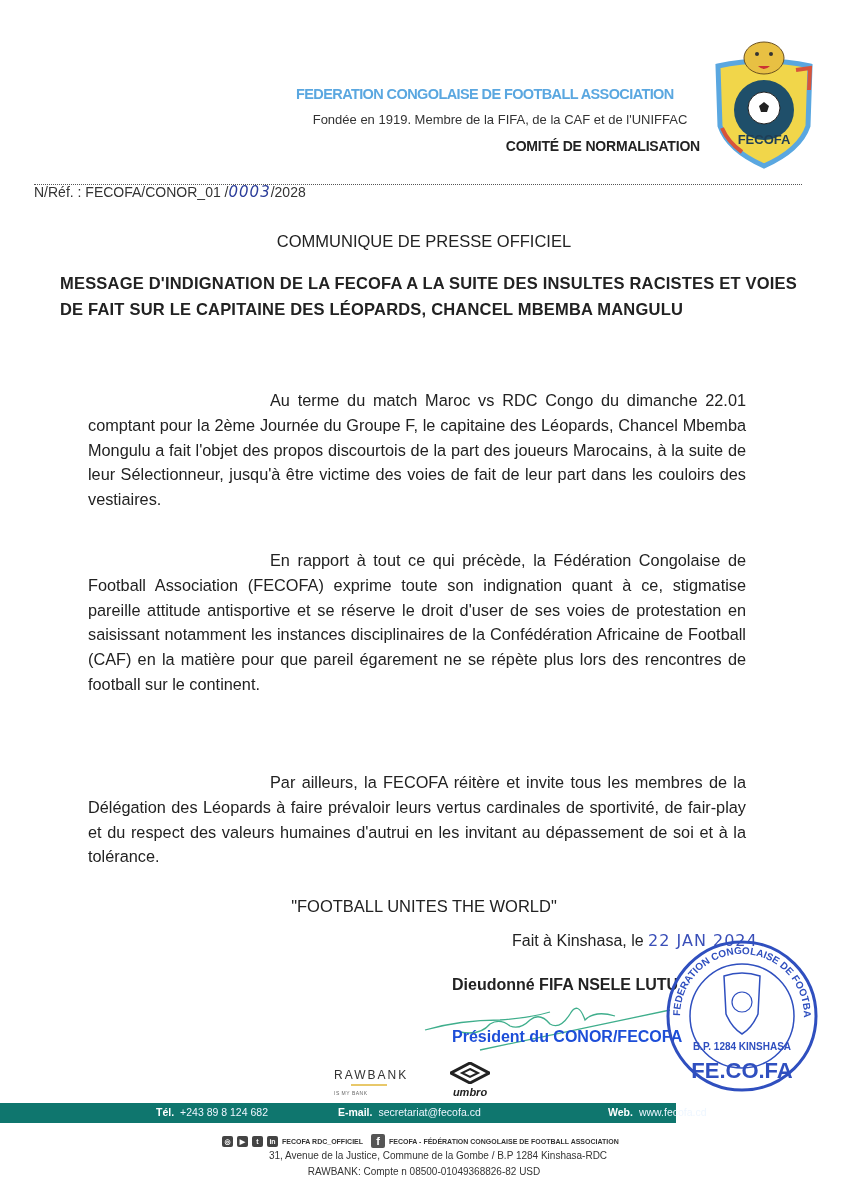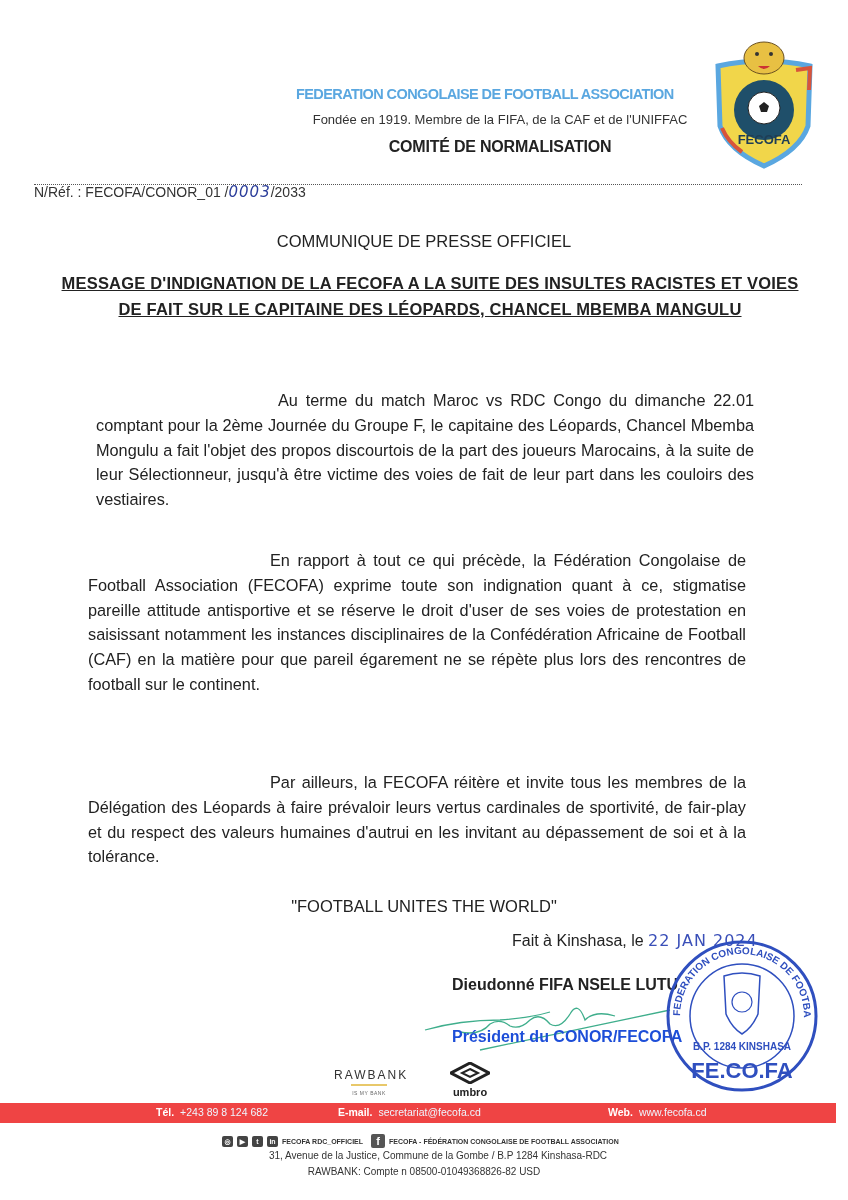--- a/index.html
+++ b/index.html
@@ -2,47 +2,47 @@
 <html><head>
 <meta charset="utf-8">
 <style>
   html, body { margin:0; padding:0; }
   body { width:848px; height:1200px; background:#ffffff; position:relative; overflow:hidden;
          font-family:"Liberation Sans", sans-serif; color:#1a1a1a; }
   .abs { position:absolute; }
   .org-name { left:296px; top:86px; width:416px; text-align:left; font-weight:bold; font-size:14.5px;
               color:#5aa7e0; letter-spacing:-0.6px; white-space:nowrap; }
   .org-sub { left:300px; top:112px; width:400px; text-align:center; font-size:13px; color:#333; }
-  .org-committee { left:300px; top:138px; width:400px; text-align:center; font-size:16px; font-weight:bold; color:#222; letter-spacing:-0.2px; }
+  .org-committee { left:300px; top:138px; width:400px; text-align:right; font-size:14px; font-weight:bold; color:#222; letter-spacing:-0.2px; }
   .logo { left:708px; top:38px; width:112px; height:132px; }
   .ref { left:34px; top:183px; font-size:14px; color:#333; white-space:nowrap; }
   .ref .num { font-family:"DejaVu Sans", sans-serif; color:#2b3d9a; font-size:15px; font-style:italic; letter-spacing:1px; }
   .dotline { left:34px; top:184px; width:768px; border-top:1.5px dotted #555; }
   .title1 { left:0; width:848px; top:232px; text-align:center; font-size:16.5px; color:#222; font-weight:500; }
-  .title2 { left:60px; width:740px; top:270px; text-align:center; font-size:16.5px; font-weight:bold; line-height:26px; color:#222;
-            font-family:"Liberation Sans", sans-serif; letter-spacing:0.2px;text-decoration:underline; }
+  .title2 { left:60px; width:740px; top:270px; text-align:left; font-size:16.5px; font-weight:bold; line-height:26px; color:#222;
+            font-family:"Liberation Sans", sans-serif; letter-spacing:0.2px; }
   .para { left:88px; width:658px; font-size:16.3px; line-height:24.8px; text-align:justify; color:#222; }
   .para .indent { display:inline-block; width:182px; }
-  .p1 { top:388px;margin-left:8px; }
+  .p1 { top:388px; }
   .p2 { top:548px; }
   .p3 { top:770px; }
   .slogan { left:0; width:848px; top:897px; text-align:center; font-size:16.5px; color:#222; }
   .sig-place { left:476px; top:931px; font-size:16px; color:#222;margin-left:36px; }
   .stamp-date { font-family:"DejaVu Sans", sans-serif; color:#3a4fb8; font-size:16px; letter-spacing:1px; }
   .sig-name { left:452px; top:976px; font-size:16px; font-weight:bold; color:#222; }
   .sig-title { left:452px; top:1028px; font-size:16px; font-weight:bold; color:#1d4ed8; }
   .signature { left:420px; top:990px; width:260px; height:70px; }
   .seal { left:662px; top:936px; width:160px; height:160px; }
-  .sponsor-raw { left:334px; top:1068px; width:70px; text-align:center; }
+  .sponsor-raw { left:334px; top:1068px; width:70px; }
   .sponsor-raw .name { font-size:12px; letter-spacing:2px; color:#333; }
   .sponsor-raw .tag { font-size:5px; color:#666; letter-spacing:0.5px; margin-top:4px; }
   .sponsor-raw .bar { width:36px; height:2px; background:#e8c86a; margin:2px auto 0; }
   .sponsor-umbro { left:440px; top:1062px; width:60px; text-align:center; }
-  .sponsor-umbro .word { font-weight:bold; font-size:11px; color:#222; margin-top:-2px; }
-  .footer-bar { left:0; top:1103px; width:836px; height:20px; background:#ef4444; }
+  .sponsor-umbro .word { font-weight:bold; font-size:11px; color:#222; margin-top:-2px;font-style:italic; }
+  .footer-bar { left:0; top:1103px; width:676px; height:20px; background:#0f766e; }
   .footer-bar .item { position:absolute; top:3px; font-size:10.5px; color:#fff; white-space:nowrap; }
   .footer-bar .item b { font-weight:bold; margin-right:6px; }
   .footer-bar .item span { font-weight:normal; color:#eef6ff; }
   .social { left:222px; top:1134px; width:420px; white-space:nowrap; font-size:7px; font-weight:bold; color:#333; display:flex; align-items:center; gap:4px; }
   .social .ic { display:inline-block; width:11px; height:11px; background:#444; border-radius:2px; color:#fff; font-size:7px; text-align:center; line-height:11px; }
   .social .fb { width:14px; height:14px; background:#555; border-radius:2px; color:#fff; text-align:center; line-height:14px; font-size:11px; margin-left:4px; }
   .addr { left:214px; top:1150px; width:448px; text-align:center; font-size:10px; color:#333; }
   .bank { left:200px; top:1166px; width:448px; text-align:center; font-size:10px; color:#333; }
 </style>
 </head>
@@ -63,21 +63,21 @@
     <path d="M50 28 Q56 34 62 28" fill="#c33"></path>
     <circle cx="56" cy="72" r="30" fill="#1f4f6a"></circle>
     <circle cx="56" cy="70" r="16" fill="#fff" stroke="#222" stroke-width="1"></circle>
     <polygon points="56,64 61,68 59,74 53,74 51,68" fill="#222"></polygon>
     <text x="56" y="106" text-anchor="middle" font-family="Liberation Sans, sans-serif" font-weight="bold" font-size="13" fill="#1f3d55">FECOFA</text>
   </svg>
 </div>
 
 <div class="abs dotline"></div>
 <div class="abs ref">
-  <span>N/Réf. : FECOFA/CONOR_01 /</span><span class="num">0003</span><span>/2033</span>
+  <span>N/Réf. : FECOFA/CONOR_01 /</span><span class="num">0003</span><span>/2028</span>
 </div>
 
 <div class="abs title1">COMMUNIQUE DE PRESSE OFFICIEL</div>
 <div class="abs title2">MESSAGE D'INDIGNATION DE LA FECOFA A LA SUITE DES INSULTES RACISTES ET VOIES DE FAIT SUR LE CAPITAINE DES LÉOPARDS, CHANCEL MBEMBA MANGULU</div>
 
 <div class="abs para p1"><span class="indent"></span><span>Au terme du match Maroc vs RDC Congo du dimanche 22.01 comptant pour la 2ème Journée du Groupe F, le capitaine des Léopards, Chancel Mbemba Mongulu a fait l'objet des propos discourtois de la part des joueurs Marocains, à la suite de leur Sélectionneur, jusqu'à être victime des voies de fait de leur part dans les couloirs des vestiaires.</span></div>
 <div class="abs para p2"><span class="indent"></span><span>En rapport à tout ce qui précède, la Fédération Congolaise de Football Association (FECOFA) exprime toute son indignation quant à ce, stigmatise pareille attitude antisportive et se réserve le droit d'user de ses voies de protestation en saisissant notamment les instances disciplinaires de la Confédération Africaine de Football (CAF) en la matière pour que pareil égarement ne se répète plus lors des rencontres de football sur le continent.</span></div>
 <div class="abs para p3"><span class="indent"></span><span>Par ailleurs, la FECOFA réitère et invite tous les membres de la Délégation des Léopards à faire prévaloir leurs vertus cardinales de sportivité, de fair-play et du respect des valeurs humaines d'autrui en les invitant au dépassement de soi et à la tolérance.</span></div>
 
 <div class="abs slogan">"FOOTBALL UNITES THE WORLD"</div>

